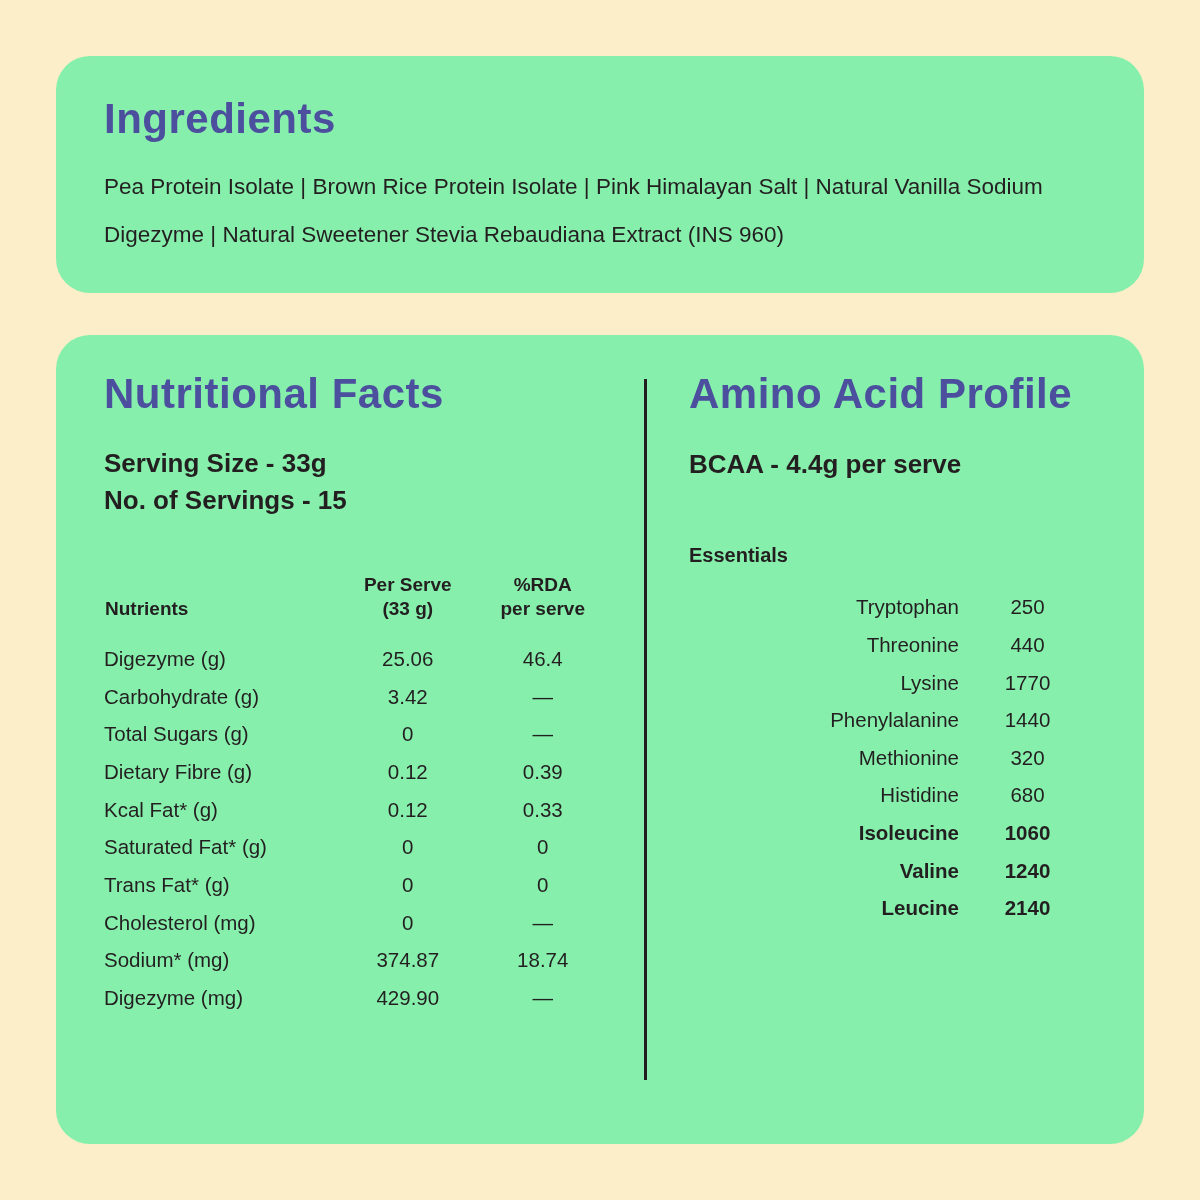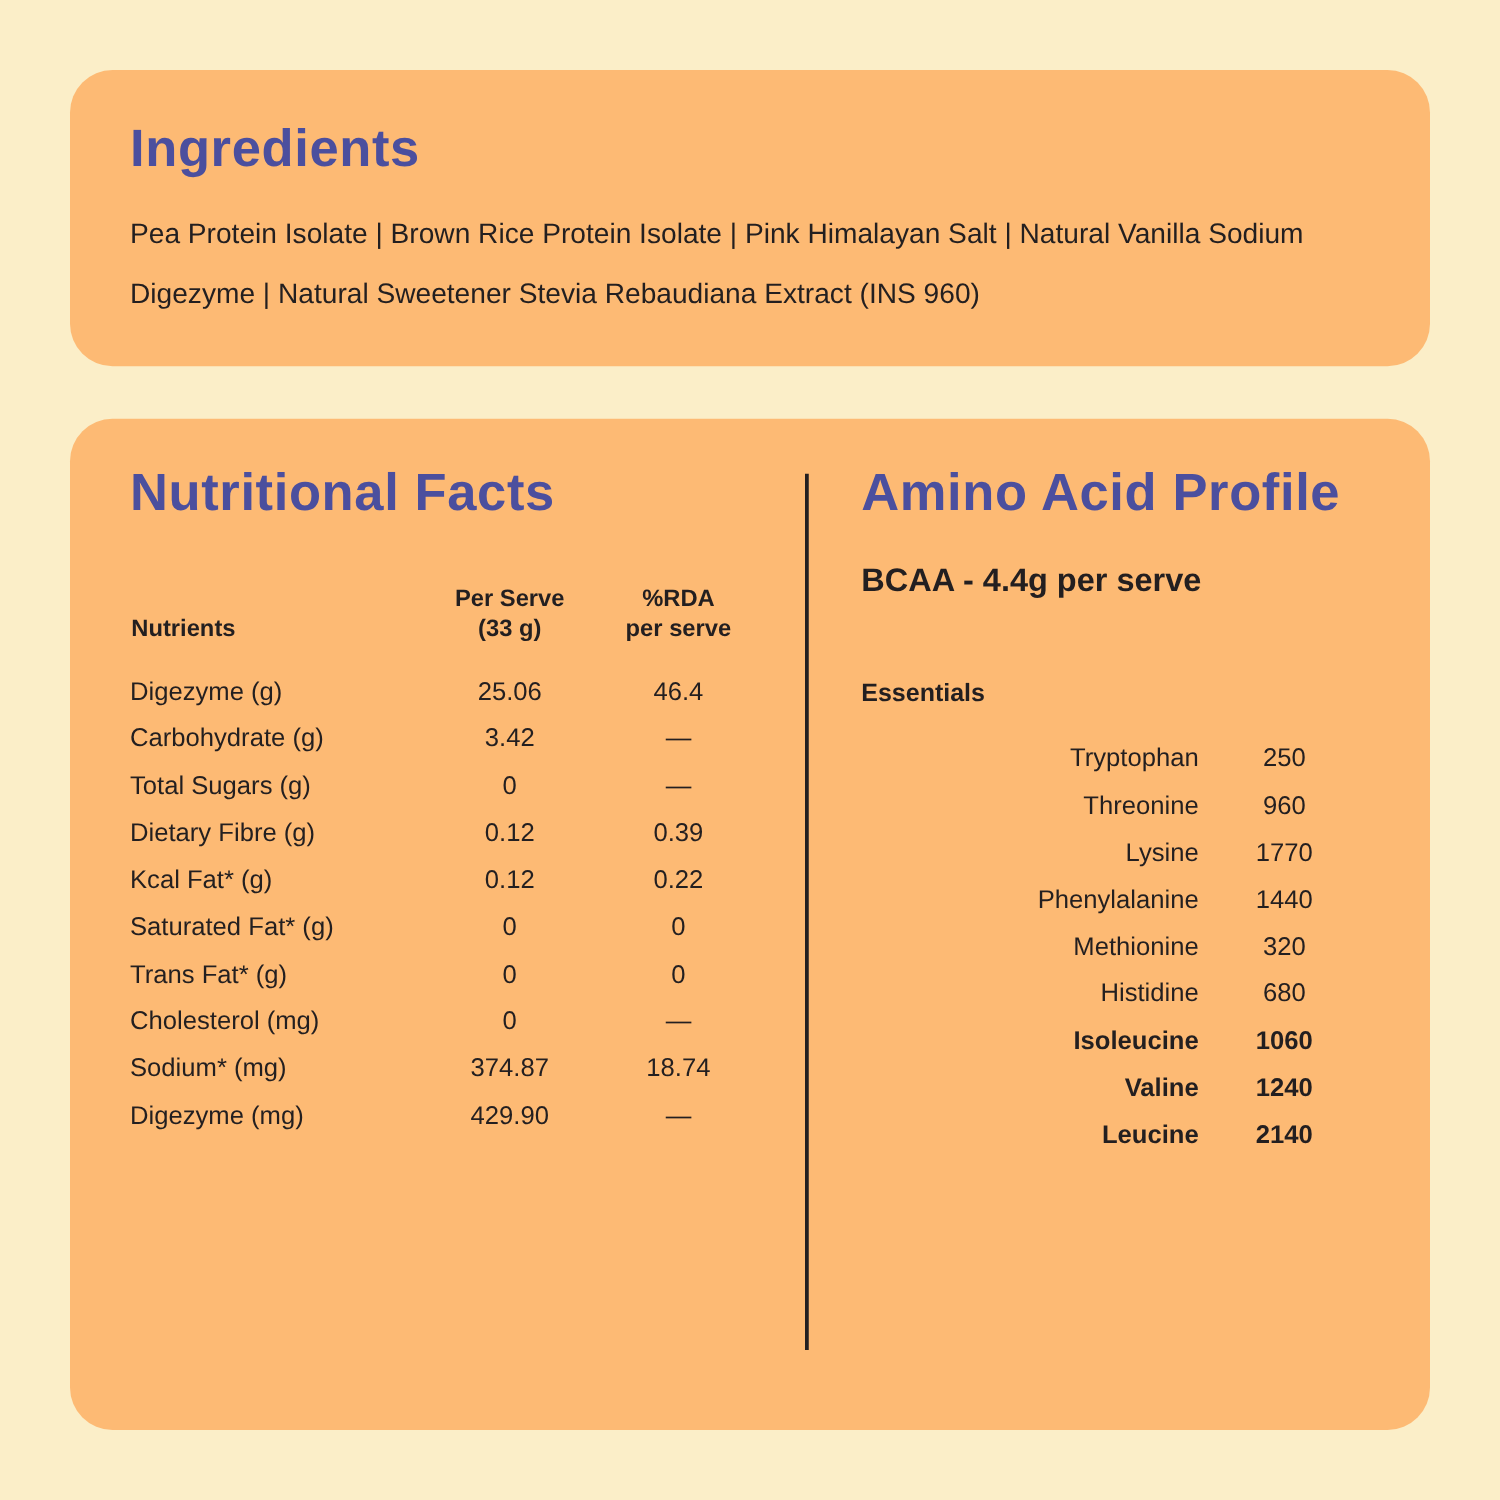--- a/index.html
+++ b/index.html
@@ -18,21 +18,21 @@
     position: relative;
     width: 1200px;
     height: 1200px;
     box-sizing: border-box;
     padding: 56px 56px;
     display: flex;
     flex-direction: column;
     gap: 42px;
   }
   .card {
-    background: #fdba74;
+    background: #86efac;
     border-radius: 34px;
   }
   
   .ingredients-card {
     padding: 42px 48px 40px 48px;
   }
   .section-title {
     color: #4b4f9e;
     font-size: 42px;
     font-weight: bold;
@@ -141,20 +141,24 @@
     <h1 class="section-title">Ingredients</h1>
     <p class="ingredients-line">Pea Protein Isolate | Brown Rice Protein Isolate | Pink Himalayan Salt | Natural Vanilla Sodium</p>
     <p class="ingredients-line">Digezyme | Natural Sweetener Stevia Rebaudiana Extract (INS 960)</p>
   </section>
 
   <section class="card main-card">
 
     <div class="col-left">
       <h1 class="section-title">Nutritional Facts</h1>
 
+      <div class="serving-block">
+        <div class="serving-line">Serving Size - 33g</div>
+        <div class="serving-line">No. of Servings - 15</div>
+      </div>
 
       <table class="nutri-table">
         <thead>
           <tr>
             <th class="th-name">Nutrients</th>
             <th class="th-serve">
               <div>Per Serve</div>
               <div>(33 g)</div>
             </th>
             <th class="th-rda">
@@ -180,21 +184,21 @@
             <td class="c-val">—</td>
           </tr>
           <tr>
             <td class="c-name">Dietary Fibre (g)</td>
             <td class="c-val">0.12</td>
             <td class="c-val">0.39</td>
           </tr>
           <tr>
             <td class="c-name">Kcal Fat* (g)</td>
             <td class="c-val">0.12</td>
-            <td class="c-val">0.22</td>
+            <td class="c-val">0.33</td>
           </tr>
           <tr>
             <td class="c-name">Saturated Fat* (g)</td>
             <td class="c-val">0</td>
             <td class="c-val">0</td>
           </tr>
           <tr>
             <td class="c-name">Trans Fat* (g)</td>
             <td class="c-val">0</td>
             <td class="c-val">0</td>
@@ -227,21 +231,21 @@
       <div class="amino-head">Essentials</div>
 
       <table class="amino-table">
         <tbody>
           <tr>
             <td class="a-name">Tryptophan</td>
             <td class="a-val">250</td>
           </tr>
           <tr>
             <td class="a-name">Threonine</td>
-            <td class="a-val">960</td>
+            <td class="a-val">440</td>
           </tr>
           <tr>
             <td class="a-name">Lysine</td>
             <td class="a-val">1770</td>
           </tr>
           <tr>
             <td class="a-name">Phenylalanine</td>
             <td class="a-val">1440</td>
           </tr>
           <tr>

